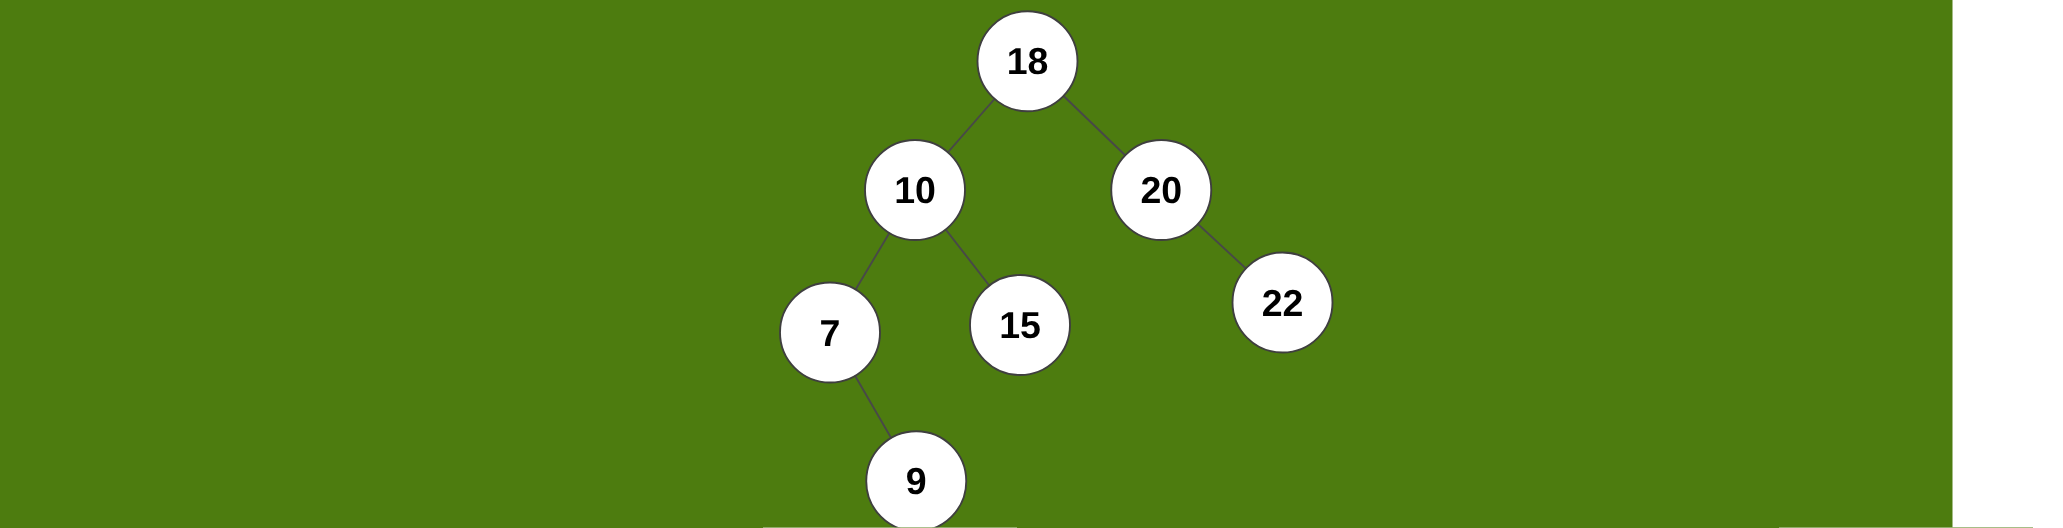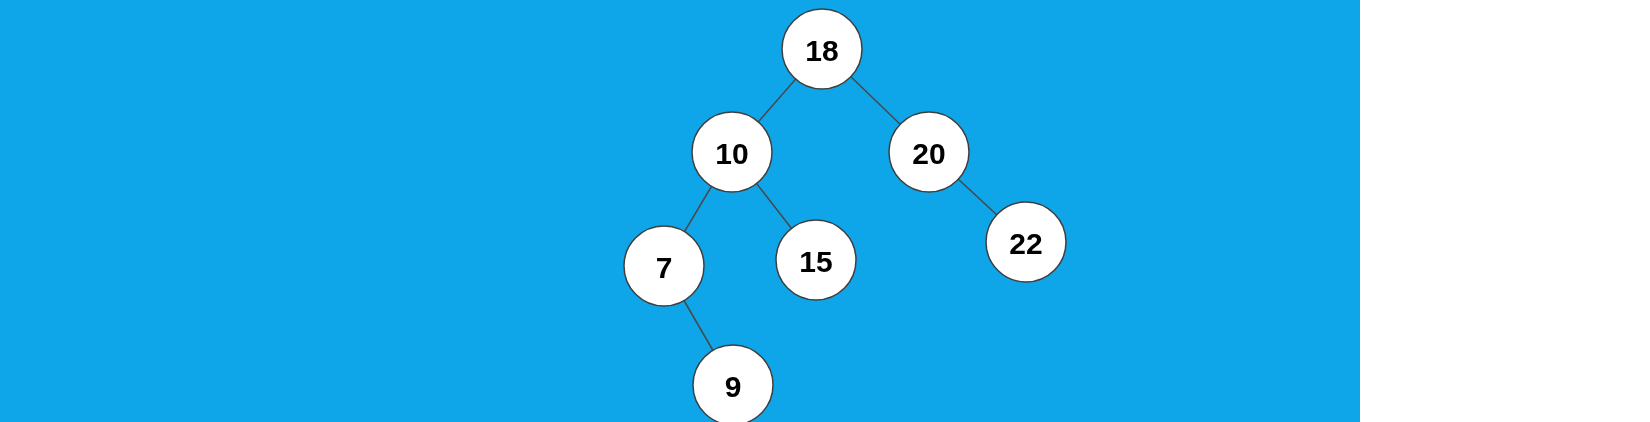--- a/index.html
+++ b/index.html
@@ -4,24 +4,24 @@
 <style>
   html, body {
     margin: 0;
     padding: 0;
   }
   body {
     font-family: "Liberation Sans", sans-serif;
   }
   .canvas {
     position: relative;
-    width: 1360px;
+    width: 1562px;
     height: 422px;
     overflow: hidden;
-    background: #0ea5e9;
+    background: #4d7c0f;
   }
   svg {
     display: block;
   }
   .node-label {
     font-family: "Liberation Sans", "DejaVu Sans", sans-serif;
     font-weight: bold;
     font-size: 30px;
     fill: #000000;
   }

